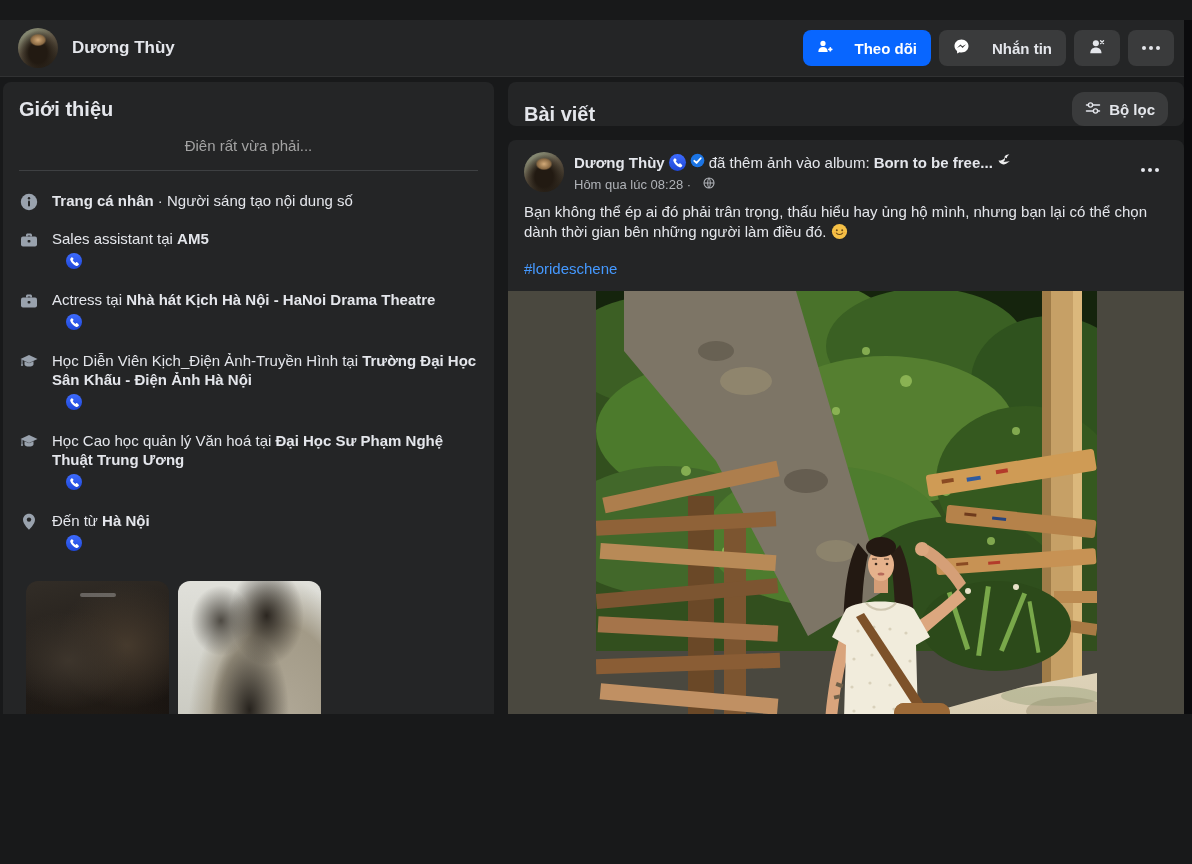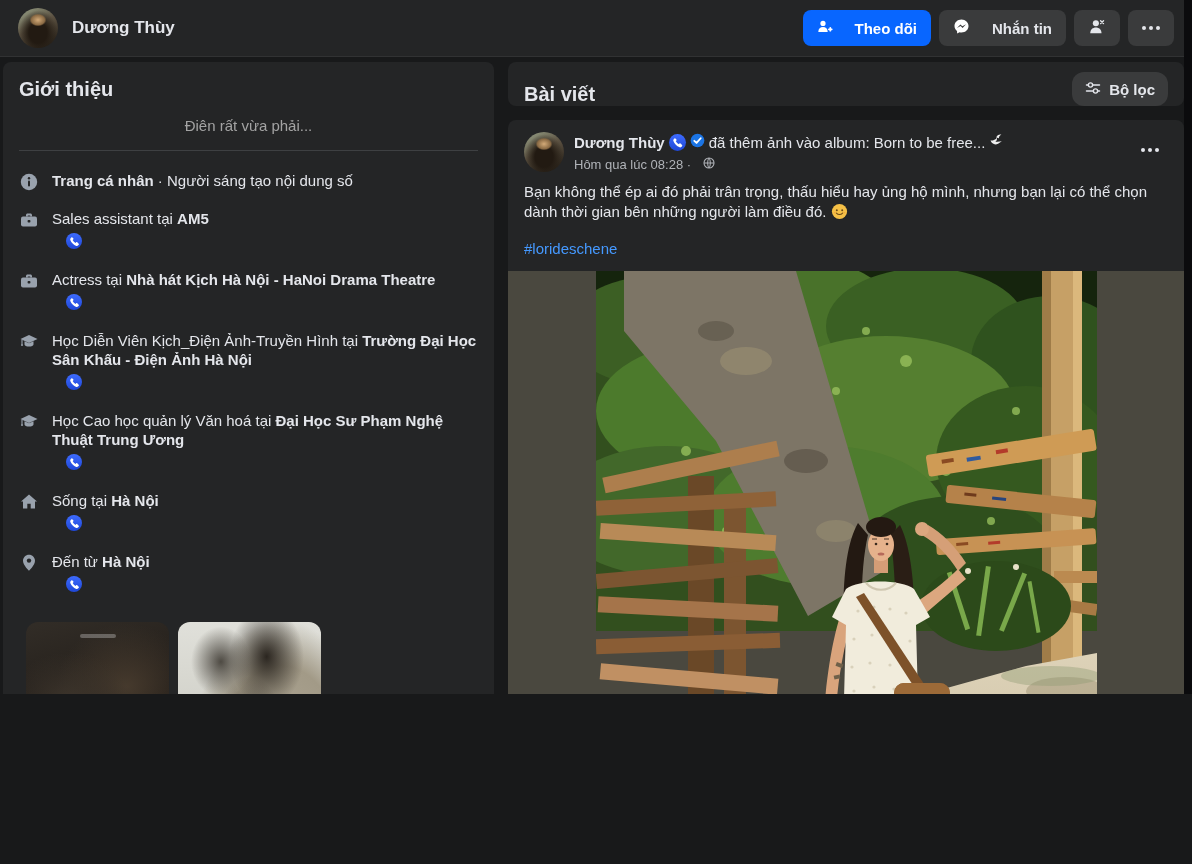--- a/index.html
+++ b/index.html
@@ -1,18 +1,18 @@
 <!DOCTYPE html>
 <html><head>
 <meta charset="utf-8">
 <style>
   * { margin:0; padding:0; box-sizing:border-box; }
   html,body { width:1192px; height:864px; overflow:hidden; background:#18191a;
     font-family:"Liberation Sans","DejaVu Sans",sans-serif; color:#e4e6eb; }
-  .stage { position:relative; width:1192px; height:694px; overflow:hidden; }
+  .stage { position:relative; width:1192px; height:694px; overflow:hidden;margin-top:20px; }
 
   
   .topbar { position:absolute; left:0; top:0; width:1192px; height:57px;
     background:#242526; border-bottom:1px solid #313233; display:flex; align-items:center; z-index:10; }
   .avatar { border-radius:50%;
     background:
       radial-gradient(12px 9px at 50% 30%, #d3aa78 0%, #8a6a44 55%, rgba(0,0,0,0) 70%),
       radial-gradient(26px 30px at 50% 62%, #221a12 35%, rgba(0,0,0,0) 75%),
       linear-gradient(150deg,#9aa48a 0%,#5c5242 45%,#1d1710 100%); }
   .topbar .avatar { width:40px; height:40px; margin-left:18px; }
@@ -70,21 +70,21 @@
     color:#e4e6eb; font-size:15px; font-weight:bold; display:flex; align-items:center; gap:8px;
     padding:0 13px; cursor:pointer; font-family:inherit; }
 
   .post-card { margin-top:14px; background:#242526; border-radius:8px 8px 0 0; height:744px; overflow:hidden; }
   .post-header { display:flex; padding:12px 16px 0 16px; }
   .post-avatar { width:40px; height:40px; }
   .post-head-text { margin-left:10px; flex:1; }
   .post-name-line { font-size:15px; line-height:20px; display:flex; align-items:center; flex-wrap:wrap; gap:4px; }
   .post-author { font-weight:bold; }
   .post-action { color:#e4e6eb; }
-  .post-album { font-weight:normal; }
+  .post-album { font-weight:bold; }
   .post-meta { margin-top:4px; font-size:13px; color:#b0b3b8; display:flex; align-items:center; gap:12px; }
   .post-more { margin-left:auto; width:36px; height:36px; border-radius:50%; background:transparent;
     border:none; display:flex; align-items:center; justify-content:center; cursor:pointer; }
   .post-body { padding:10px 16px 0 16px; font-size:15px; line-height:20px; }
   .post-hashtag { display:block; margin-top:14px; color:#4599ff; text-decoration:none; font-size:15px; }
   .inline-emoji { display:inline-block; vertical-align:-3px; }
 
   .photo-area { margin-top:12px; height:606px; background:#4a483f; display:flex; justify-content:center; }
   .photo { width:501px; height:606px; }
   .photo svg { display:block; }
@@ -219,33 +219,20 @@
             </svg>
         </span>
         <div class="row-text">
           <span>Học Cao học quản lý Văn hoá tại </span><b>Đại Học Sư Phạm Nghệ Thuật Trung Ương</b>
           <div class="zalo-row"><span class="zalo-badge"><svg width="12" height="12" viewBox="0 0 12 12">
                   <path d="M3.6 1.8 5 3.2c.3.3.3.7 0 1l-.6.6c.7 1.2 1.6 2.1 2.8 2.8l.6-.6c.3-.3.7-.3 1 0l1.4 1.4c.3.3.3.7 0 1l-.7.7c-.4.4-1 .6-1.6.3C5.3 9.4 3.2 7.3 2.2 4.7c-.2-.6-.1-1.2.3-1.6l.7-.7c.1-.2.3-.2.4-.6Z" fill="#fff" transform="scale(1.05)"></path>
                 </svg></span></div>
         </div>
       </div>
 
-      <div class="info-row">
-        <span class="row-icon">
-          <svg width="20" height="20" viewBox="0 0 20 20">
-              <path d="M10 2.6 18 9.4h-2v7h-4.3v-4.6H8.3v4.6H4v-7H2Z" fill="#99a2ad"></path>
-            </svg>
-        </span>
-        <div class="row-text">
-          <span>Sống tại </span><b>Hà Nội</b>
-          <div class="zalo-row"><span class="zalo-badge"><svg width="12" height="12" viewBox="0 0 12 12">
-                  <path d="M3.6 1.8 5 3.2c.3.3.3.7 0 1l-.6.6c.7 1.2 1.6 2.1 2.8 2.8l.6-.6c.3-.3.7-.3 1 0l1.4 1.4c.3.3.3.7 0 1l-.7.7c-.4.4-1 .6-1.6.3C5.3 9.4 3.2 7.3 2.2 4.7c-.2-.6-.1-1.2.3-1.6l.7-.7c.1-.2.3-.2.4-.6Z" fill="#fff" transform="scale(1.05)"></path>
-                </svg></span></div>
-        </div>
-      </div>
 
       <div class="info-row">
         <span class="row-icon">
           <svg width="20" height="20" viewBox="0 0 20 20">
               <path d="M10 1.8c-3.3 0-6 2.7-6 6 0 4.4 6 10 6 10s6-5.6 6-10c0-3.3-2.7-6-6-6Z" fill="#99a2ad"></path>
               <circle cx="10" cy="7.6" r="2.2" fill="#242526"></circle>
             </svg>
         </span>
         <div class="row-text">
           <span>Đến từ </span><b>Hà Nội</b>

